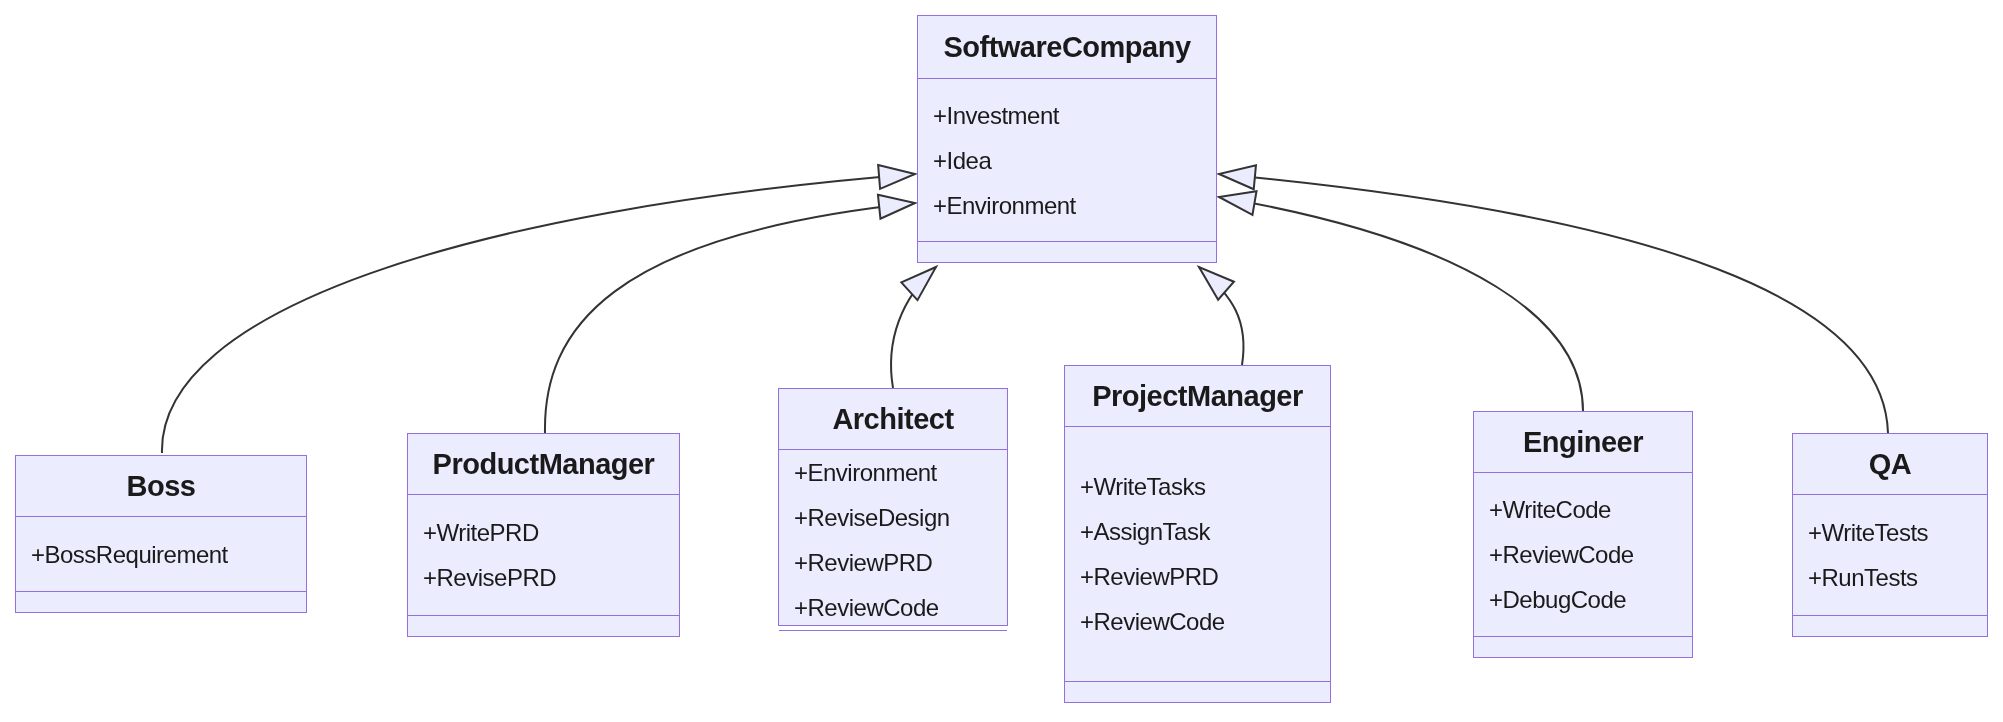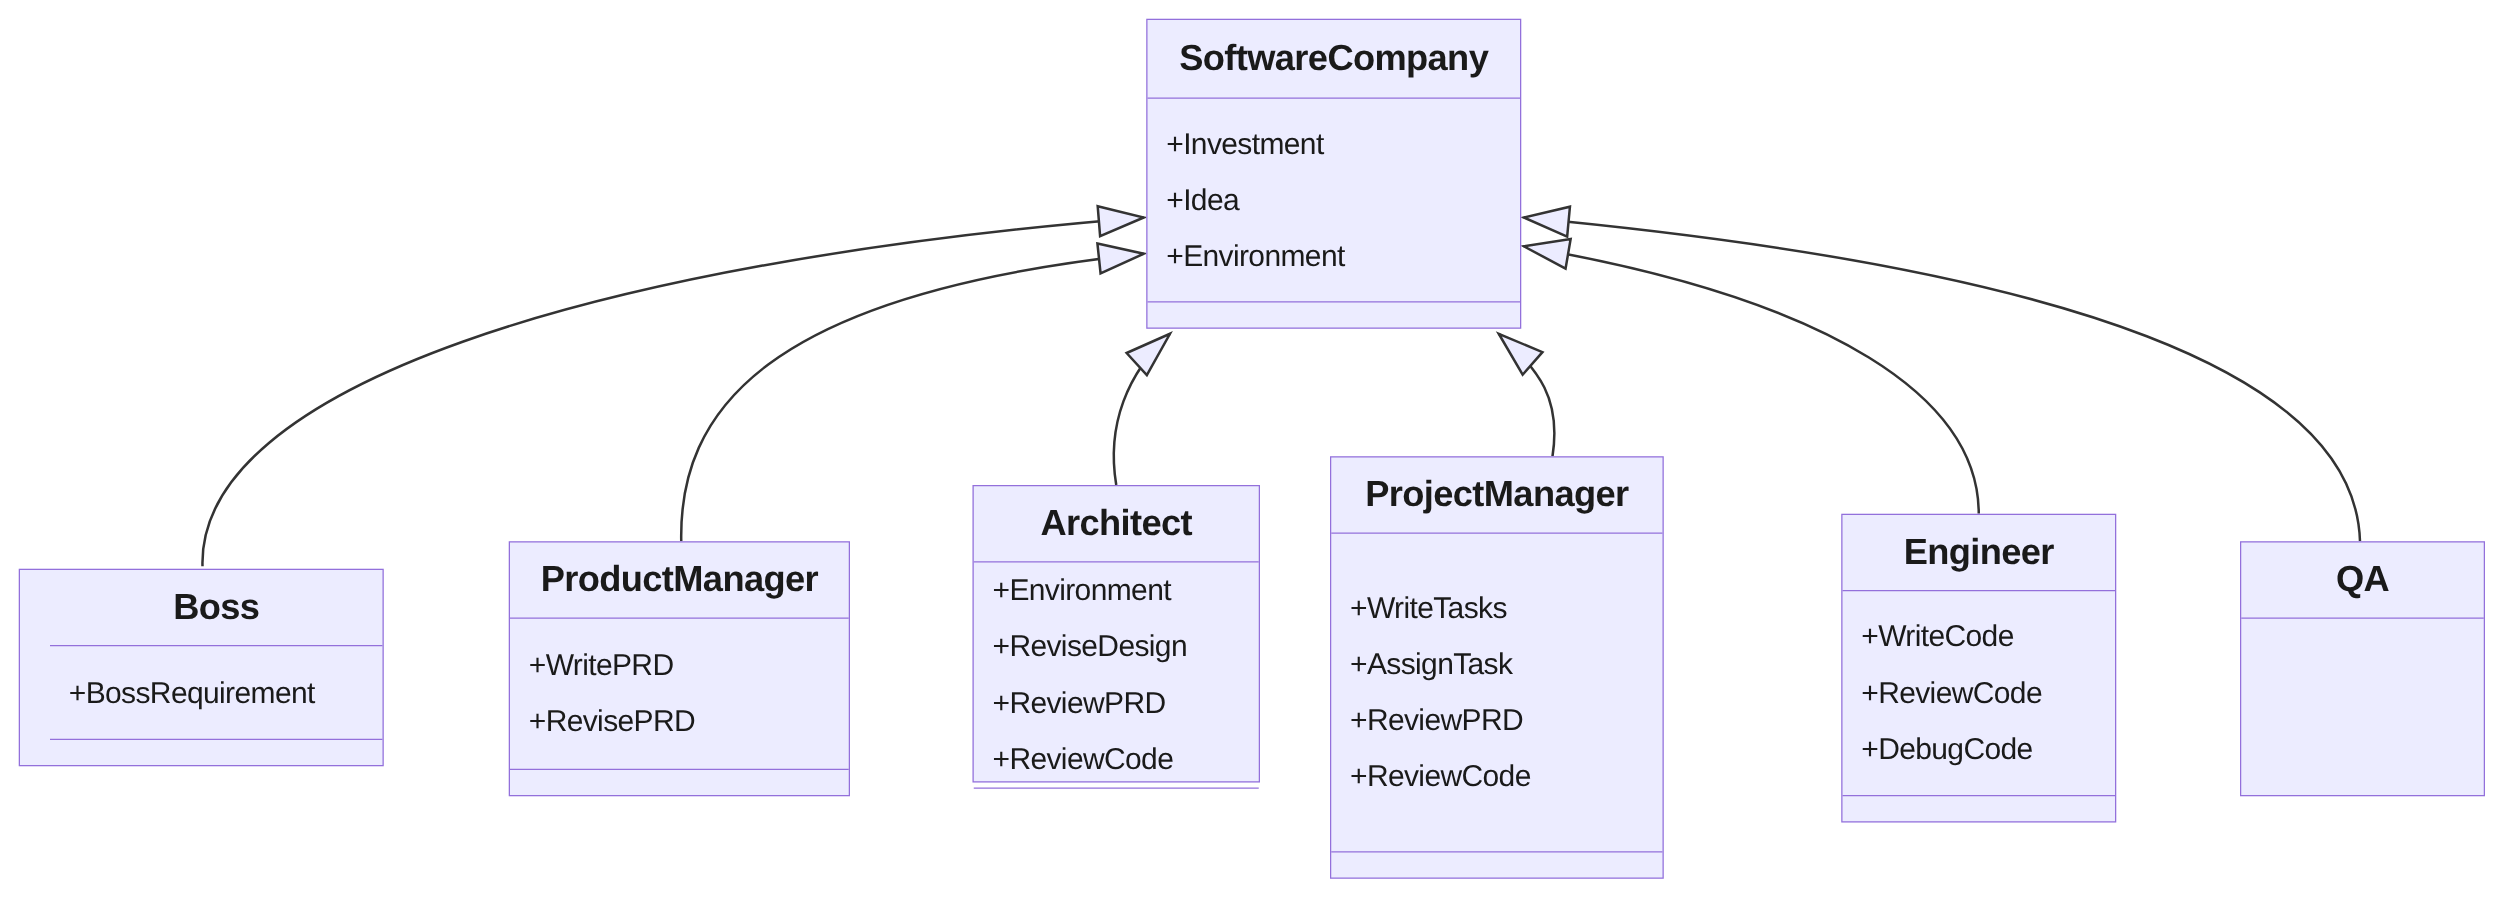--- a/index.html
+++ b/index.html
@@ -53,21 +53,21 @@
     letter-spacing:-0.5px;
   }
   .class-methods{
     flex:0 0 20px;
     border-top:1.5px solid var(--node-border);
   }
 
   
   #cls-softwarecompany{left:917px;top:15px;width:300px;height:248px;}
   #cls-softwarecompany .class-title{flex-basis:62px;}
-  #cls-boss{left:15px;top:455px;width:292px;height:158px;padding-left:24px;}
+  #cls-boss{left:15px;top:455px;width:292px;height:158px;}
   #cls-productmanager{left:407px;top:433px;width:273px;height:204px;}
   #cls-architect{left:778px;top:388px;width:230px;height:238px;}
   #cls-projectmanager{left:1064px;top:365px;width:267px;height:338px;}
   #cls-engineer{left:1473px;top:411px;width:220px;height:247px;justify-content:center;}
   #cls-qa{left:1792px;top:433px;width:196px;height:204px;}
 </style>
 </head>
 <body>
 
 <div id="canvas">
@@ -140,16 +140,20 @@
     <div class="class-attrs">
       <div class="member">+WriteCode</div>
       <div class="member">+ReviewCode</div>
       <div class="member">+DebugCode</div>
     </div>
     <div class="class-methods"></div>
   </div>
 
   <div class="class-box" id="cls-qa">
     <div class="class-title">QA</div>
+    <div class="class-attrs">
+      <div class="member">+WriteTests</div>
+      <div class="member">+RunTests</div>
+    </div>
     <div class="class-methods"></div>
   </div>
 
 </div>
 
 </body></html>

